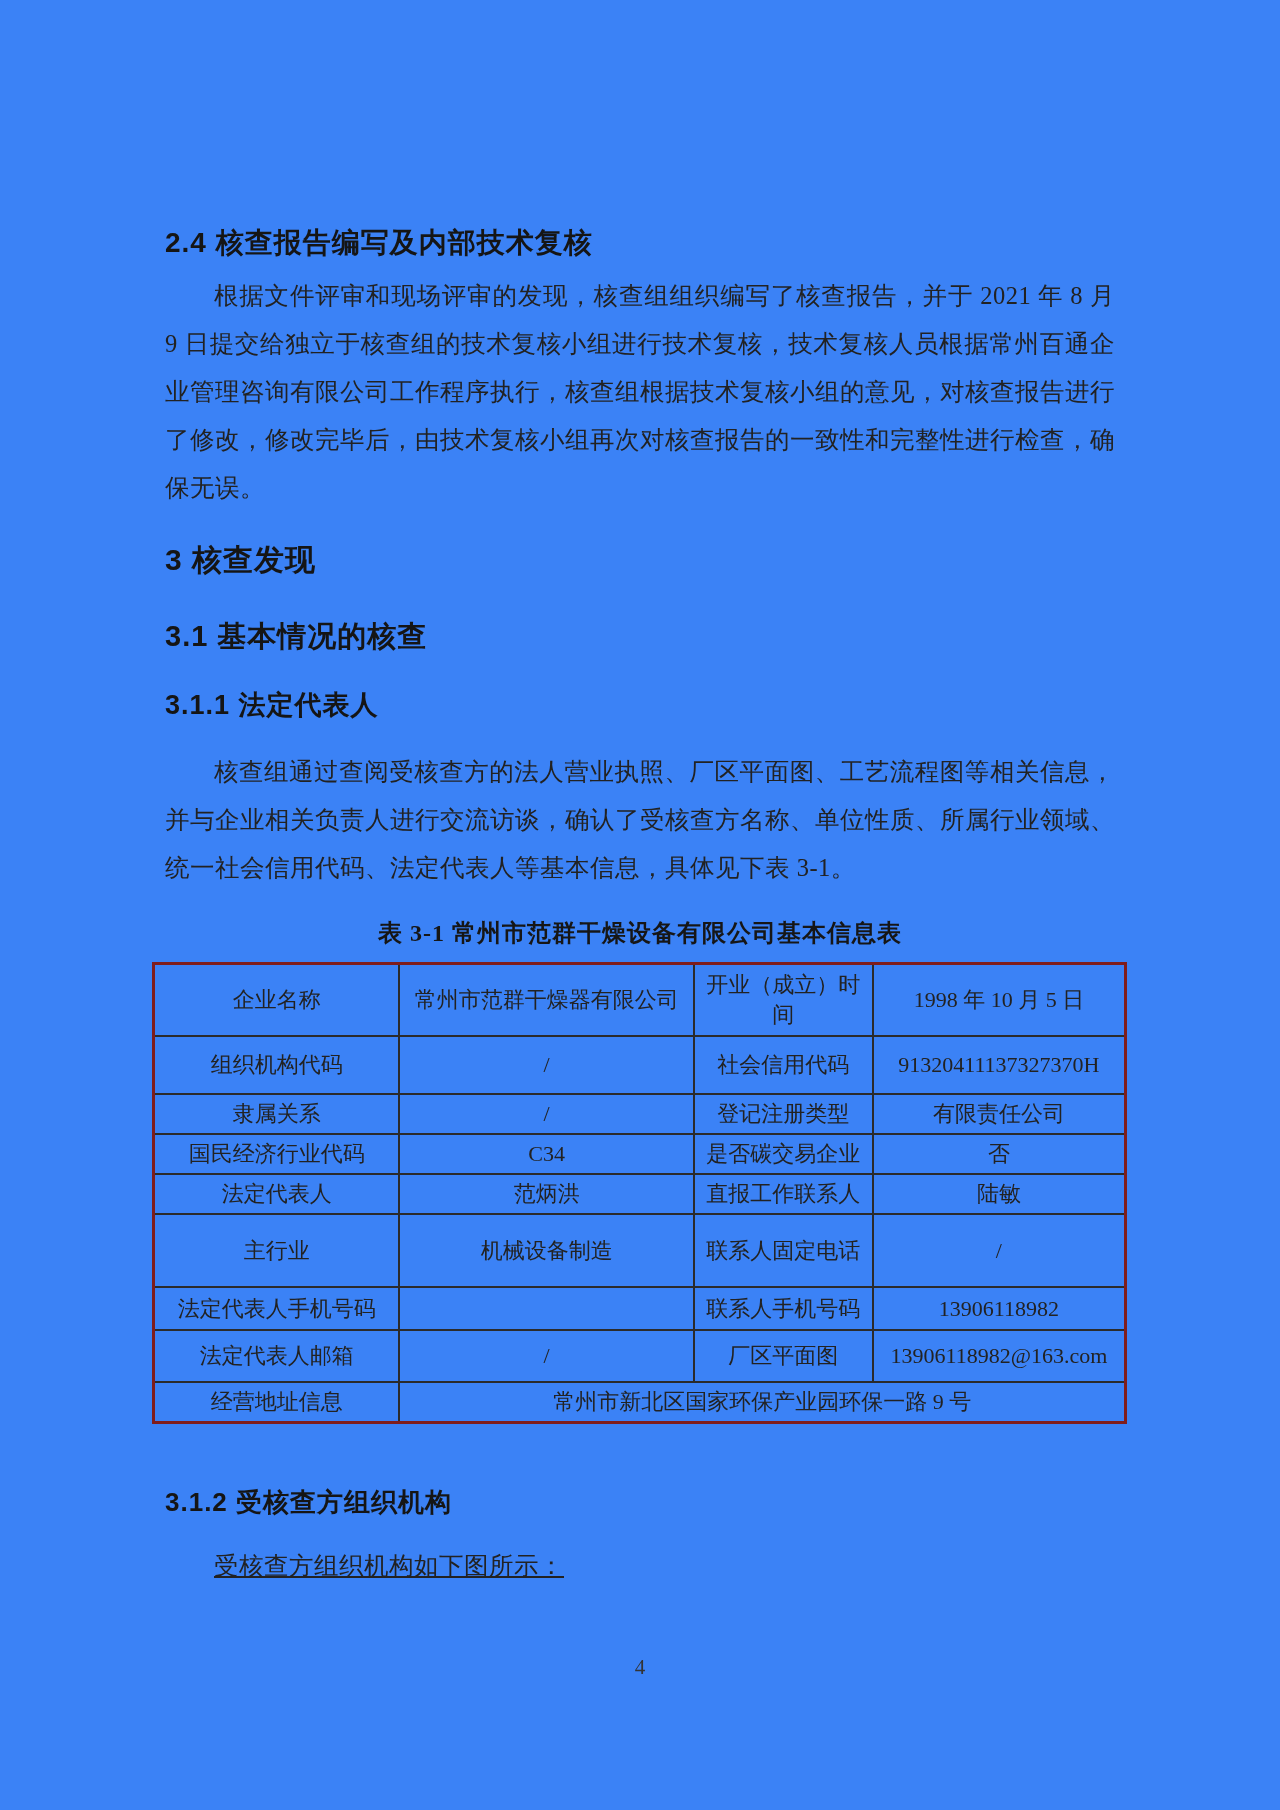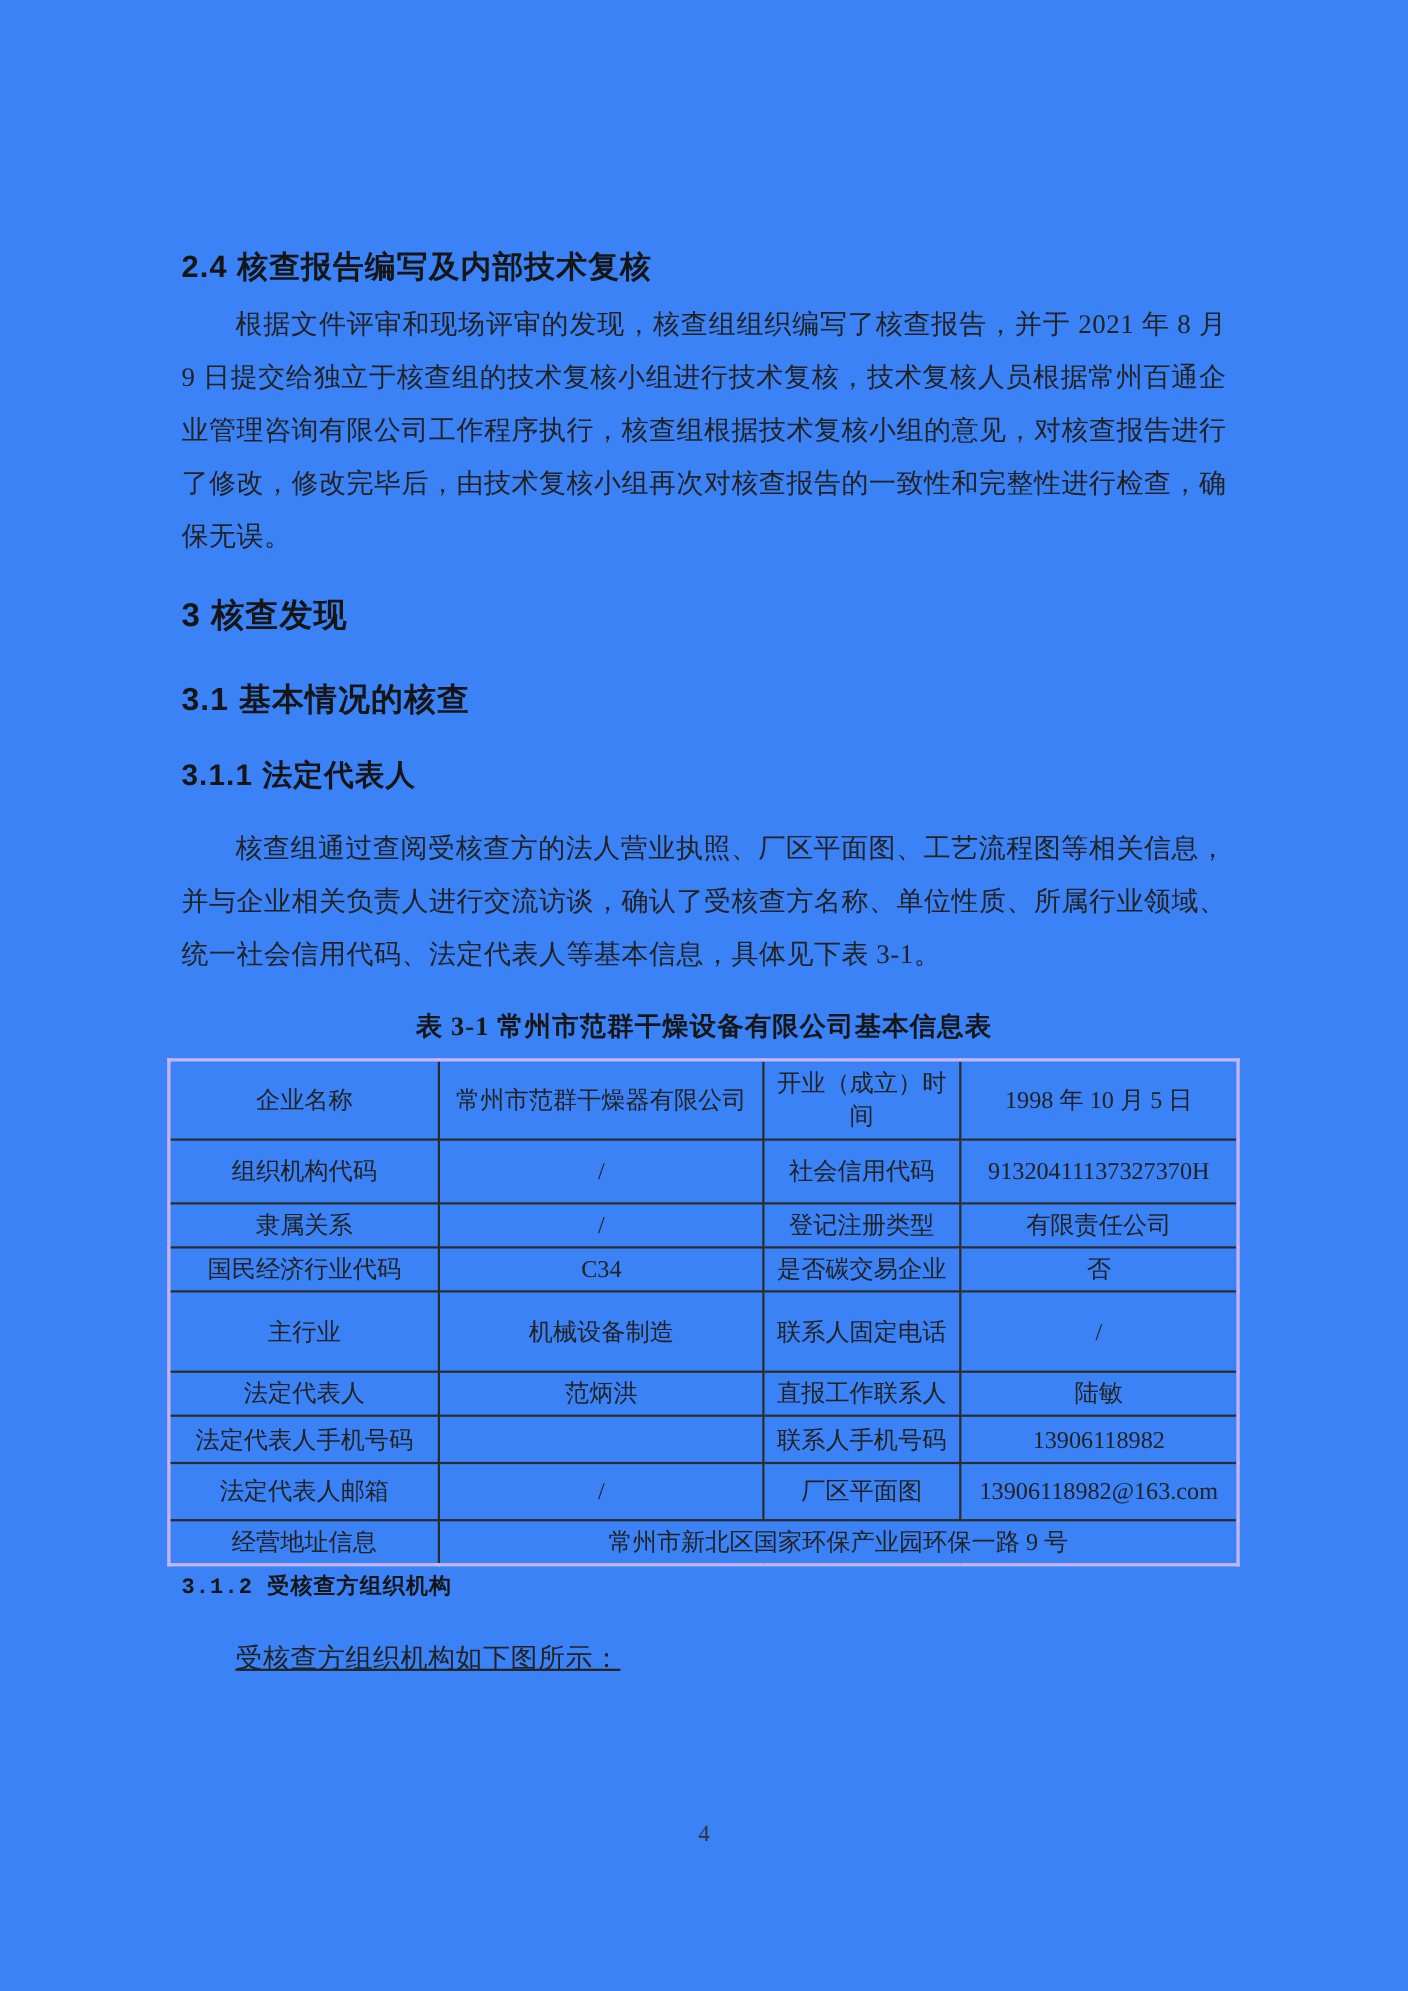--- a/index.html
+++ b/index.html
@@ -74,25 +74,25 @@
     color: #222222;
   }
   table.info-table td {
     border: 2px solid #2b2b2b;
     text-align: center;
     vertical-align: middle;
     padding: 2px 8px;
     line-height: 30px;
     word-break: break-all;
   }
-  table.info-table { border: 3px solid #c4b5fd; }
+  table.info-table { border: 3px solid #7f1d1d; }
   .h-312 {
-    font-size: 20px;
+    margin-top: 58px;
+    font-size: 26px;
     line-height: 40px;
-    font-family: Liberation Mono, monospace;
   }
   .para-3 { margin-top: 20px; text-decoration: underline; }
   .page-number {
     position: absolute;
     top: 1655px;
     left: 0;
     width: 100%;
     text-align: center;
     font-size: 21px;
     color: #333333;
@@ -141,31 +141,31 @@
           <td>/</td>
           <td>登记注册类型</td>
           <td>有限责任公司</td>
         </tr>
         <tr style="height:40px">
           <td>国民经济行业代码</td>
           <td>C34</td>
           <td>是否碳交易企业</td>
           <td>否</td>
         </tr>
+        <tr style="height:40px">
+          <td>法定代表人</td>
+          <td>范炳洪</td>
+          <td>直报工作联系人</td>
+          <td>陆敏</td>
+        </tr>
         <tr style="height:73px">
           <td>主行业</td>
           <td>机械设备制造</td>
           <td>联系人固定电话</td>
           <td>/</td>
-        </tr>
-        <tr style="height:40px">
-          <td>法定代表人</td>
-          <td>范炳洪</td>
-          <td>直报工作联系人</td>
-          <td>陆敏</td>
         </tr>
         <tr style="height:43px">
           <td>法定代表人手机号码</td>
           <td></td>
           <td>联系人手机号码</td>
           <td>13906118982</td>
         </tr>
         <tr style="height:52px">
           <td>法定代表人邮箱</td>
           <td>/</td>

